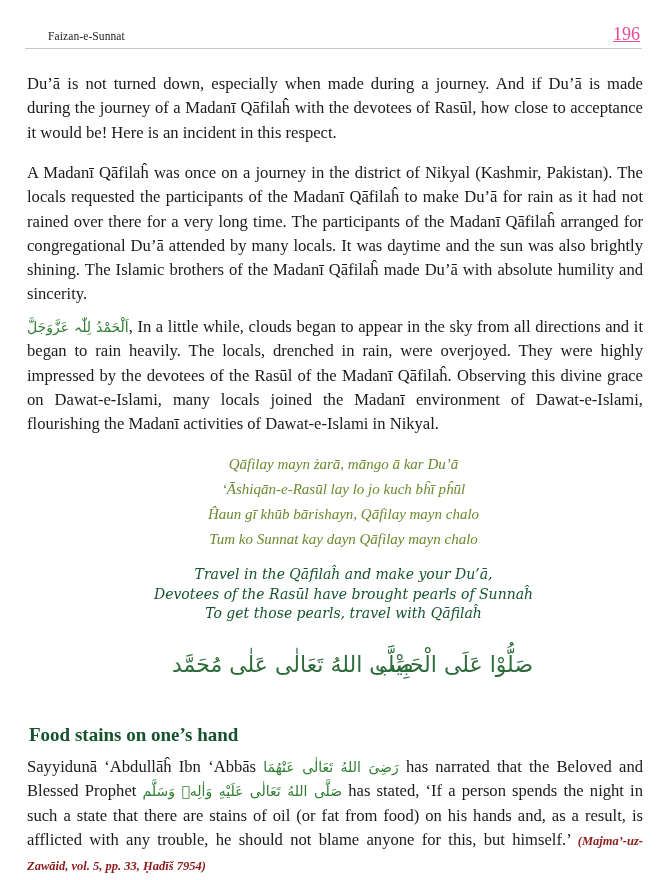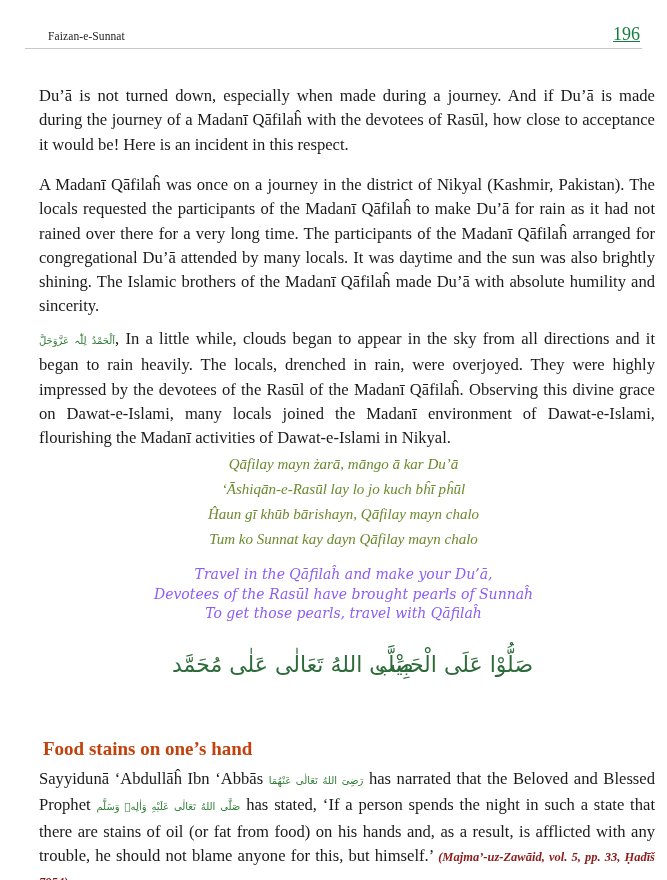--- a/index.html
+++ b/index.html
@@ -30,55 +30,55 @@
     font-size: 11.5px;
     color: #222;
     letter-spacing: 0.1px;
     margin-left: 21px;
   }
   .header .pageno {
     position: absolute;
     right: 2px;
     top: 2px;
     font-size: 18px;
-    color: #15803d;
+    color: #ec4899;
     text-decoration: underline;
   }
   .body-text {
     position: absolute;
     left: 27px;
     width: 616px;
     font-size: 16.6px;
     line-height: 24.3px;
     text-align: justify;
-    margin: 12px;
+    margin: 0;
   }
   .arabic-inline {
     font-family: "DejaVu Sans", sans-serif;
-    font-size: 10px;
+    font-size: 14px;
     color: #2e7d32;
     direction: rtl;
     unicode-bidi: embed;
   }
   .verse-block {
     position: absolute;
     left: 0;
     width: 667px;
     text-align: center;
     font-style: italic;
   }
   .verse-green {
     top: 452px;
     color: #6b8a2e;
     font-size: 15px;
     line-height: 25px;
   }
   .verse-red {
     top: 565px;
-    color: #8b5cf6;
+    color: #14532d;
     font-size: 14px;
     line-height: 19.5px;
     font-family: "DejaVu Serif", serif;
   }
   .verse-line { display: block; margin-left: 20px; }
   .salat-row {
     position: absolute;
     top: 652px;
     left: 0;
     width: 667px;
@@ -98,22 +98,22 @@
     position: absolute;
     left: 172px;
     top: 0;
   }
   .section-heading {
     position: absolute;
     left: 27px;
     top: 722px;
     font-size: 19px;
     font-weight: bold;
-    color: #c2410c;
-    margin: 16px;
+    color: #14532d;
+    margin: 2px;
   }
   .citation {
     font-style: italic;
     font-weight: bold;
     color: #8b1a1a;
     font-size: 12.5px;
   }
 </style>
 </head>
 <body>

